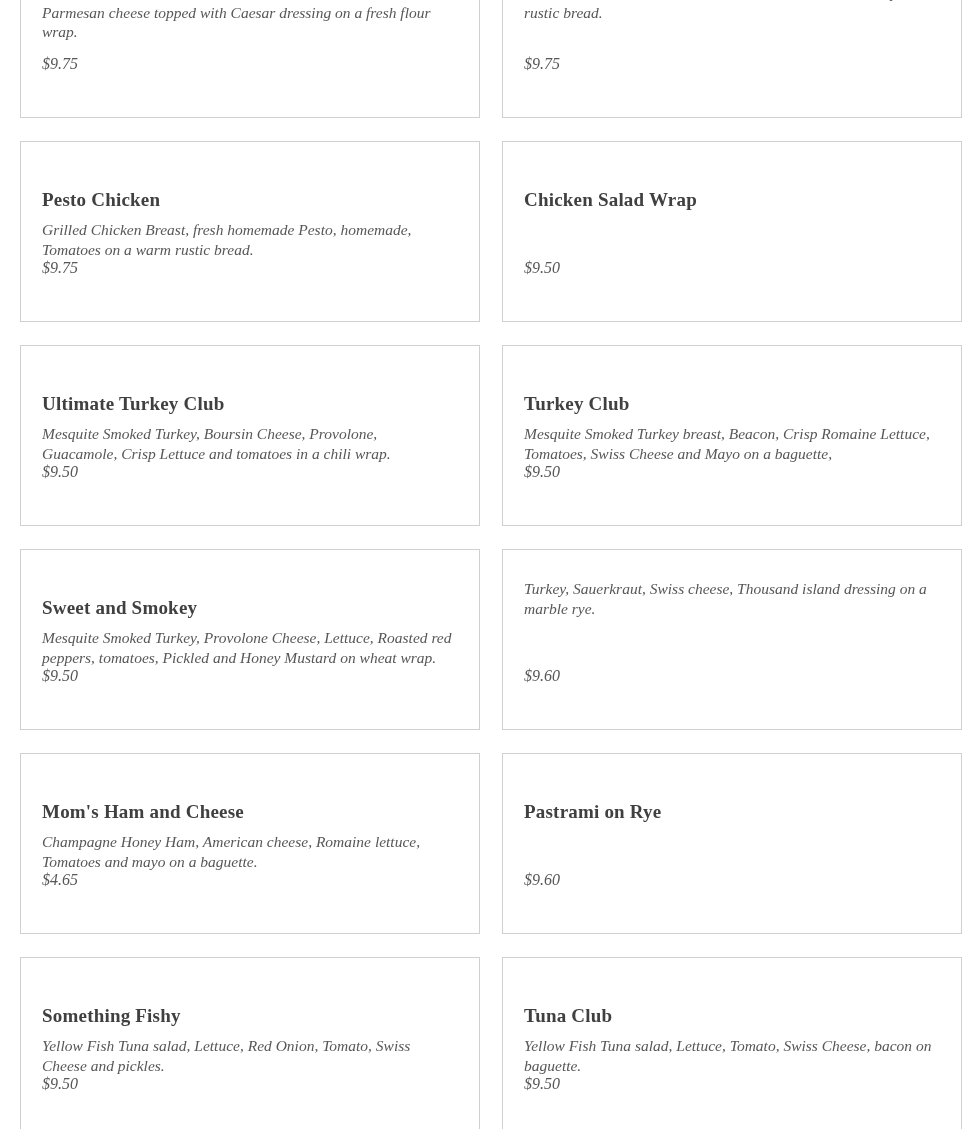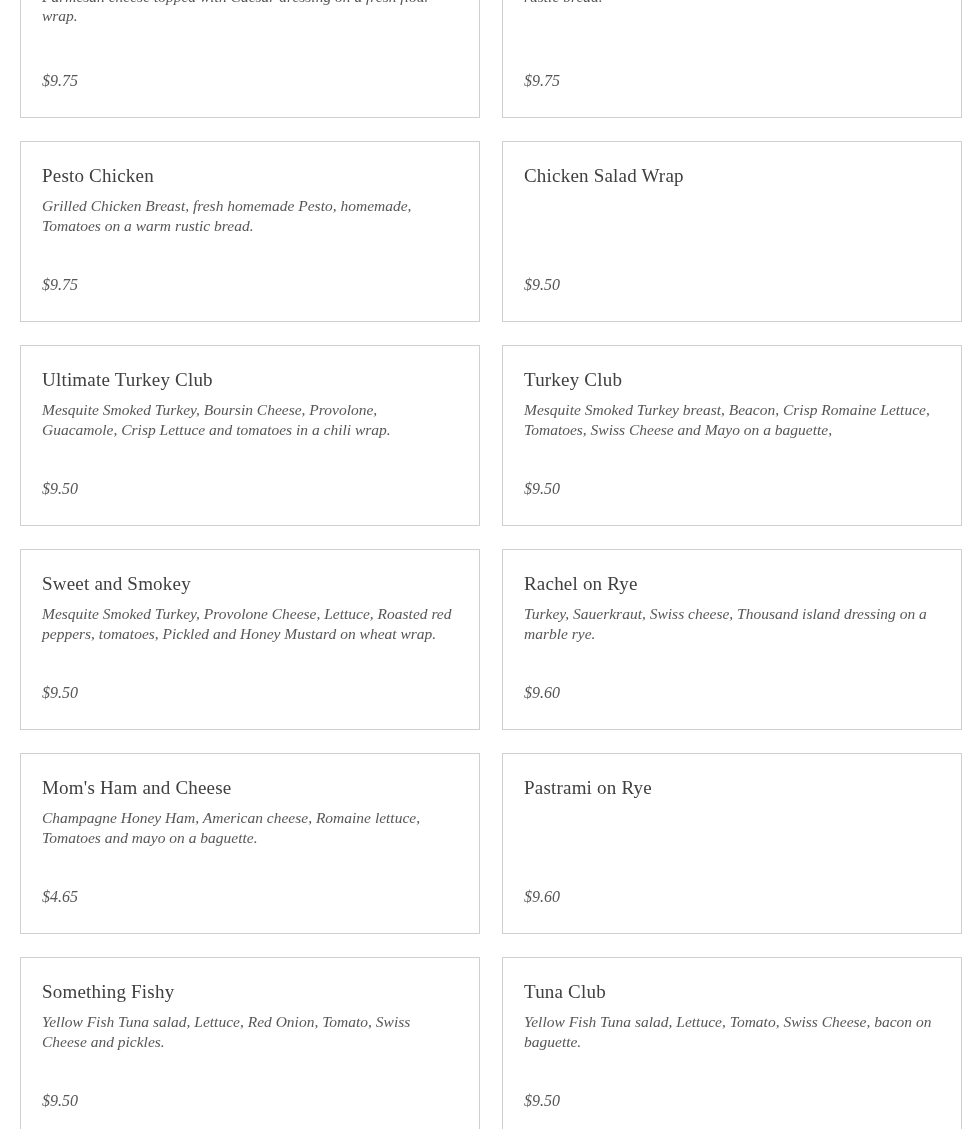--- a/index.html
+++ b/index.html
@@ -23,35 +23,36 @@
     width: 460px;
     height: 181px;
     border: 1px solid #d0d0d0;
     background: #ffffff;
     padding: 21px 25px 0 21px;
   }
   .menu-item-title {
     font-size: 19px;
     line-height: 25px;
     color: #404040;
-    font-weight: 400;
+    font-weight: 700;
     letter-spacing: 0.2px;
+    margin-top: 24px;
   }
   .menu-item-description {
     margin-top: 8px;
     font-size: 15.5px;
     line-height: 19.5px;
     font-style: italic;
     color: #575757;
     max-width: 416px;
   }
   .menu-item-price {
     position: absolute;
     left: 21px;
-    top: 134px;
+    top: 117px;
     font-size: 16px;
     font-style: italic;
     color: #575757;
   }
 </style>
 </head>
 <body>
 
 <div class="menu-grid">
 
@@ -90,21 +91,20 @@
     <div class="menu-item-price">$9.50</div>
   </div>
 
   <div class="menu-card">
     <div class="menu-item-title">Sweet and Smokey</div>
     <div class="menu-item-description">Mesquite Smoked Turkey, Provolone Cheese, Lettuce, Roasted red peppers, tomatoes, Pickled and Honey Mustard on wheat wrap.</div>
     <div class="menu-item-price">$9.50</div>
   </div>
 
   <div class="menu-card">
-    <div class="menu-item-title">Rachel on Rye</div>
     <div class="menu-item-description">Turkey, Sauerkraut, Swiss cheese, Thousand island dressing on a marble rye.</div>
     <div class="menu-item-price">$9.60</div>
   </div>
 
   <div class="menu-card">
     <div class="menu-item-title">Mom's Ham and Cheese</div>
     <div class="menu-item-description">Champagne Honey Ham, American cheese, Romaine lettuce, Tomatoes and mayo on a baguette.</div>
     <div class="menu-item-price">$4.65</div>
   </div>
 

